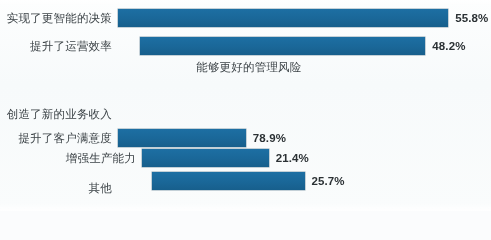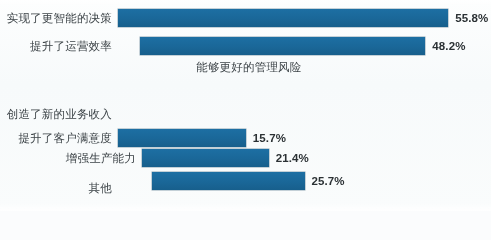--- a/index.html
+++ b/index.html
@@ -119,21 +119,21 @@
     </div>
 
     <div class="row" style="top:100px;">
       <div class="cat-label">创造了新的业务收入</div>
     </div>
 
     <div class="row" style="top:116px;margin-top:8px;">
       <div class="cat-label">提升了客户满意度</div>
       <div class="bar-area">
         <div class="bar" style="width: 127.872px; background: linear-gradient(rgb(29, 111, 163) 0%, rgb(26, 103, 152) 55%, rgb(23, 95, 140) 100%);"></div>
-        <div class="val-label">15.7%</div>
+        <div class="val-label">78.9%</div>
       </div>
     </div>
 
     <div class="row" style="top:144px;padding-left:24px;">
       <div class="cat-label">增强生产能力</div>
       <div class="bar-area">
         <div class="bar" style="width: 126.688px; background: linear-gradient(rgb(29, 111, 163) 0%, rgb(26, 103, 152) 55%, rgb(23, 95, 140) 100%);"></div>
         <div class="val-label">21.4%</div>
       </div>
     </div>

